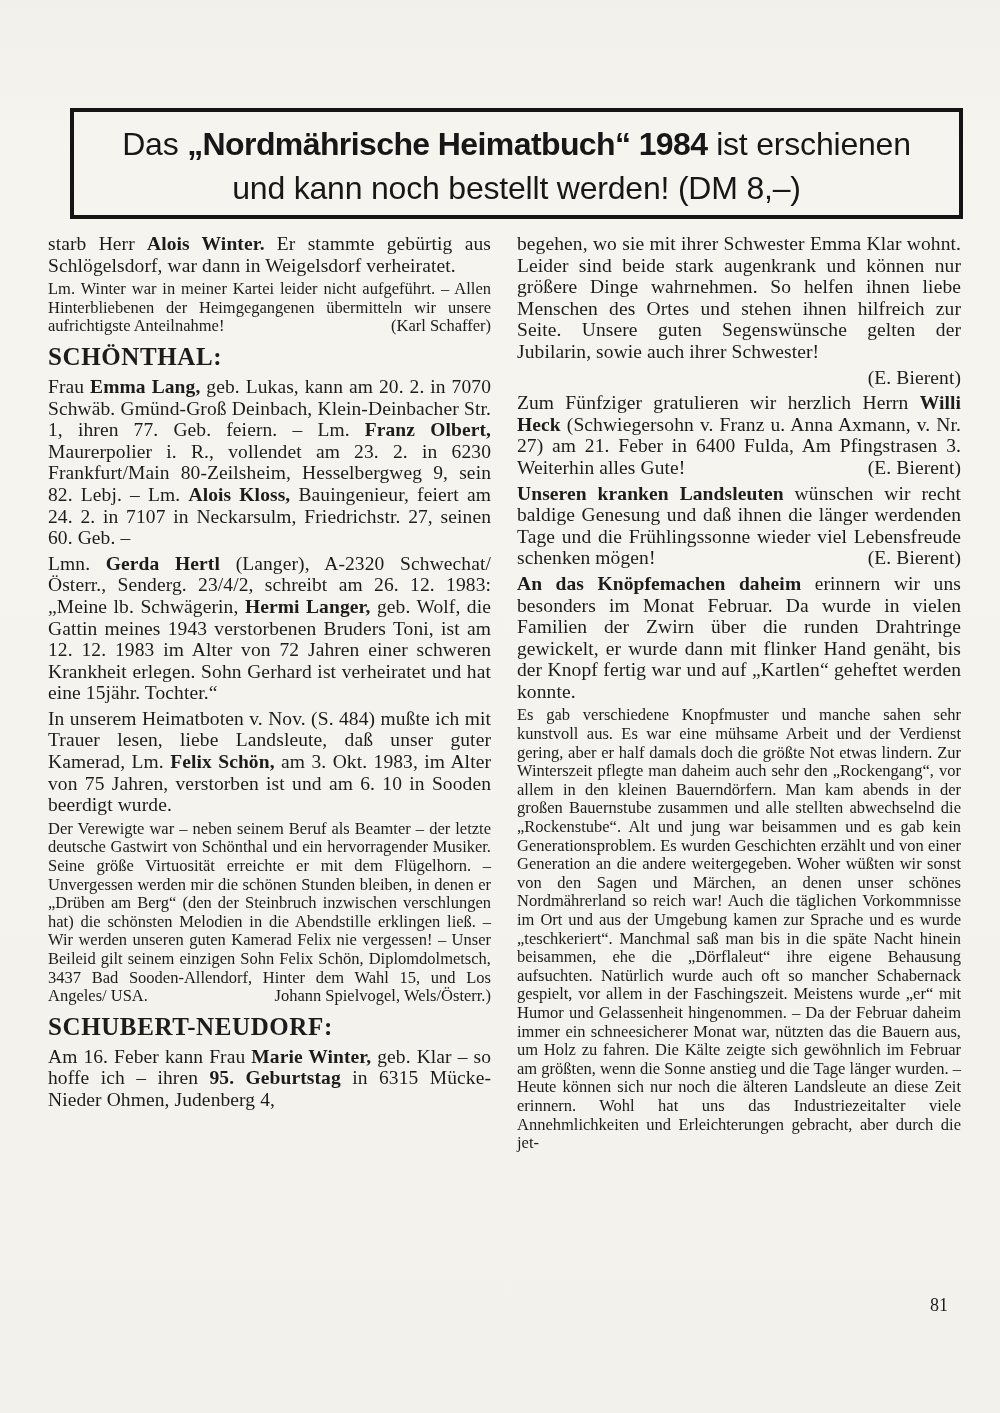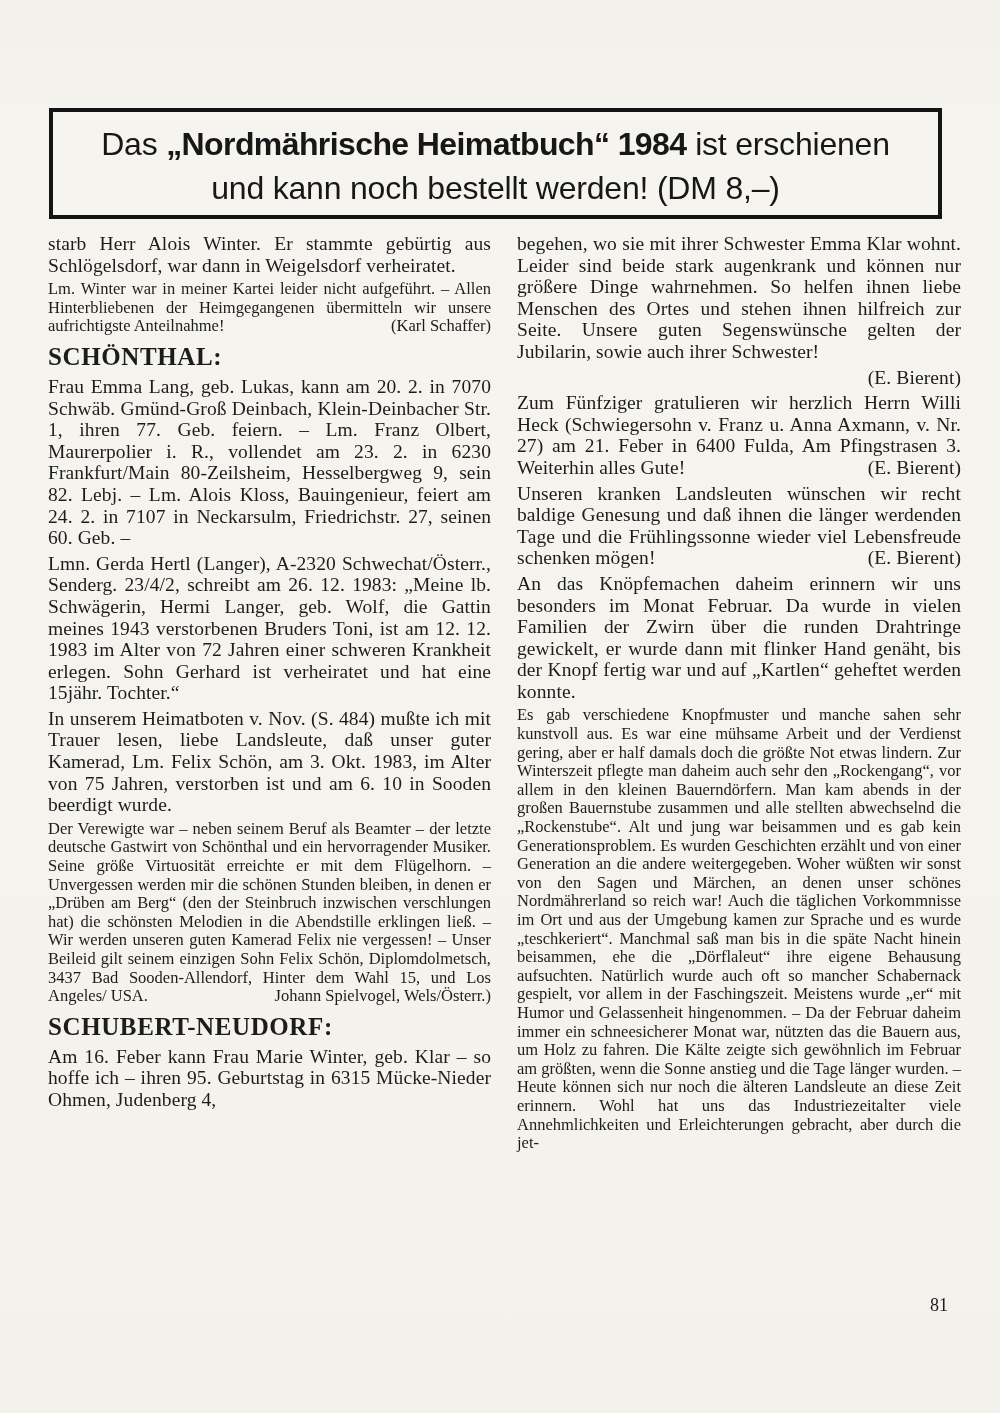--- a/index.html
+++ b/index.html
@@ -13,21 +13,21 @@
     height: 1413px;
     margin: 0 auto;
     background: linear-gradient(180deg, #f2f0ea 0%, #f6f4ef 10%, #f5f3ed 60%, #f3f1eb 100%);
     color: #1c1c1c;
     font-family: "Liberation Serif", serif;
     overflow: hidden;
     box-sizing: border-box;
   }
   .header-box {
     position: absolute;
-    left: 49px;
+    left: 70px;
     top: 108px;
     width: 893px;
     height: 111px;
     border: 4px solid #141414;
     box-sizing: border-box;
     text-align: center;
     font-family: "Liberation Sans", sans-serif;
     color: #171717;
     padding-top: 10px;
   }
@@ -62,21 +62,21 @@
   .para.normal {
     font-size: 19.5px;
     line-height: 21.6px;
     letter-spacing: 0.1px;
   }
   .para.small {
     font-size: 16.5px;
     line-height: 18.6px;
     margin-bottom: 6px;
   }
-  .para .bold { font-weight: 400; }
+  .para .bold { font-weight: 700; }
   .sig {
     float: right;
     padding-left: 10px;
   }
   .sig-line {
     text-align: right;
   }
   .sec-heading {
     font-size: 25px;
     font-weight: 700;

